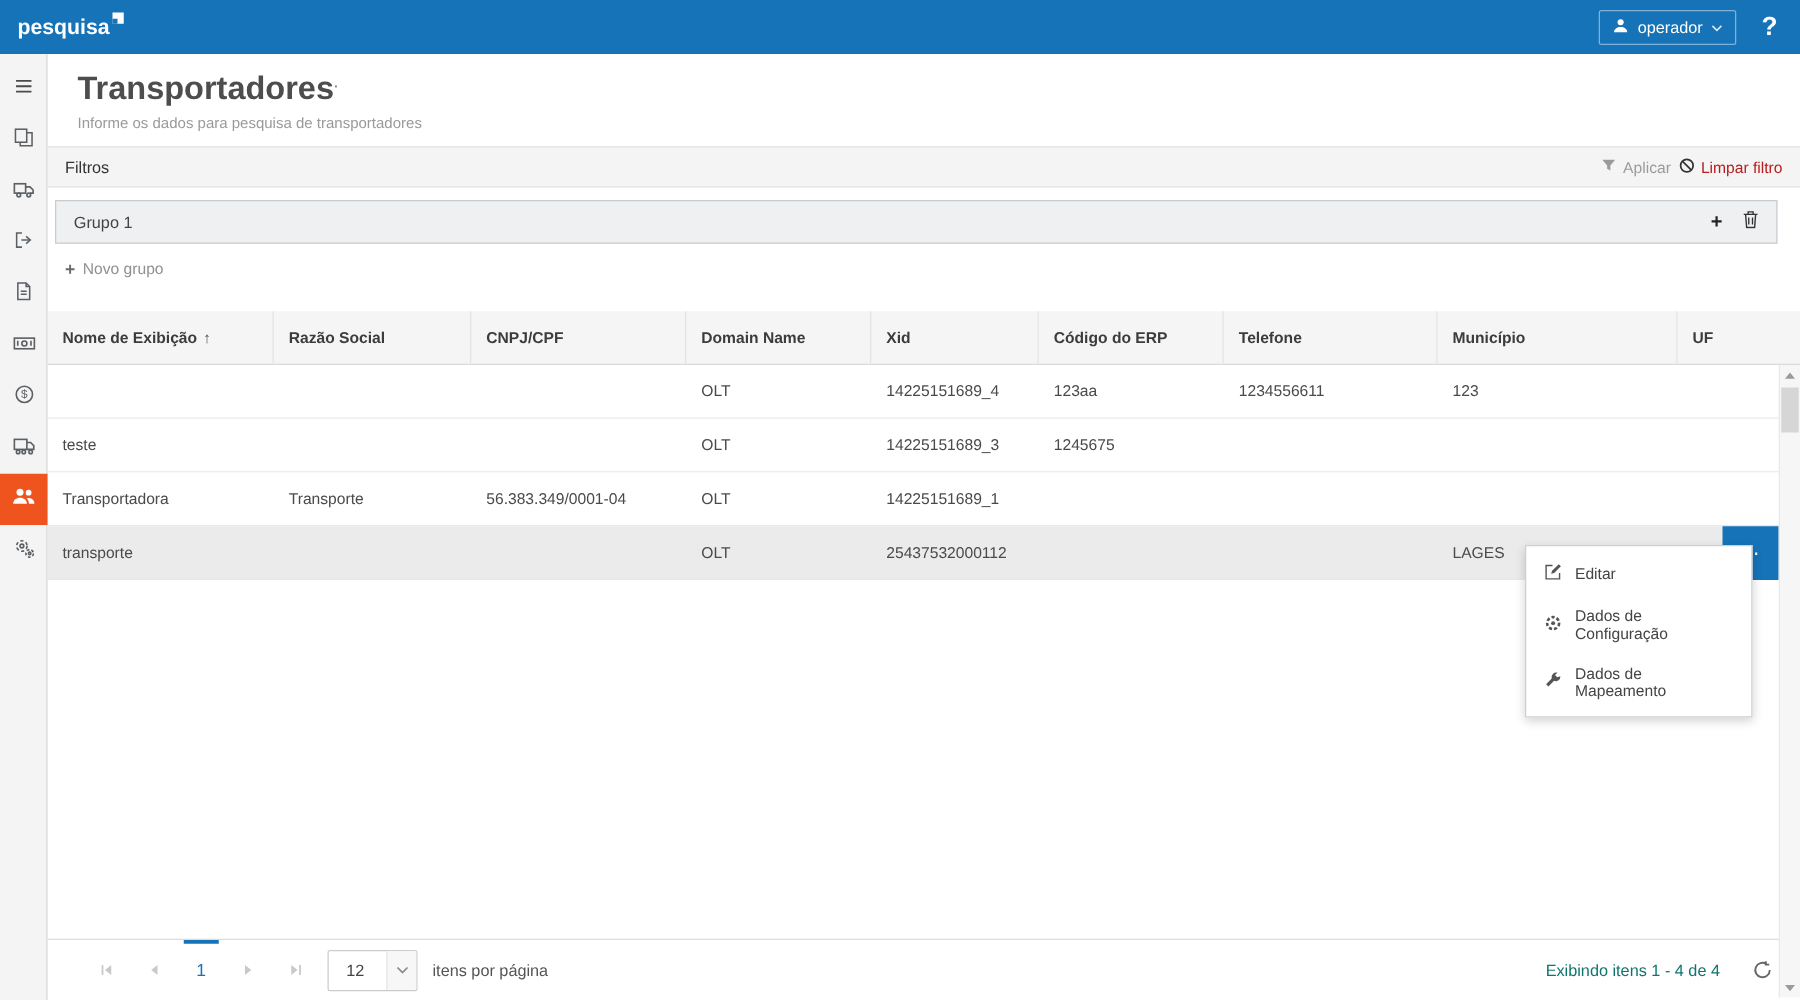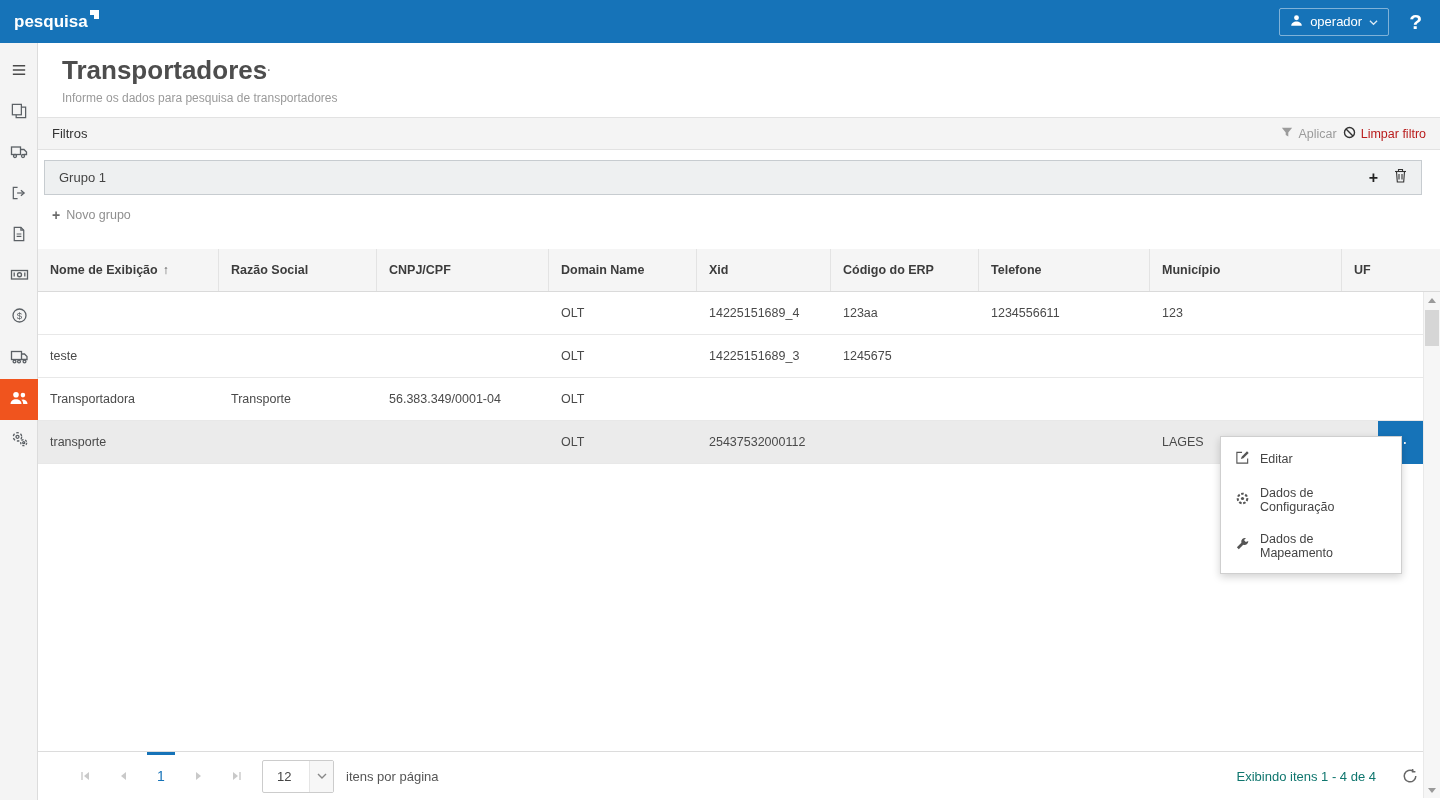--- a/index.html
+++ b/index.html
@@ -316,20 +316,21 @@
       <div class="cell"></div>
       <div class="cell"></div>
       <div class="cell"></div>
     </div>
 
     <div class="grid-row">
       <div class="cell">Transportadora</div>
       <div class="cell">Transporte</div>
       <div class="cell">56.383.349/0001-04</div>
       <div class="cell">OLT</div>
+      <div class="cell">14225151689_1</div>
       <div class="cell"></div>
       <div class="cell"></div>
       <div class="cell"></div>
       <div class="cell"></div>
     </div>
 
     <div class="grid-row selected">
       <div class="cell">transporte</div>
       <div class="cell"></div>
       <div class="cell"></div>

